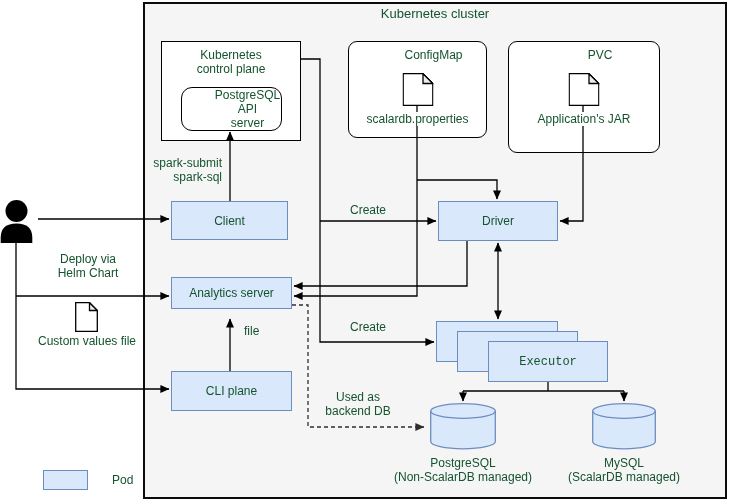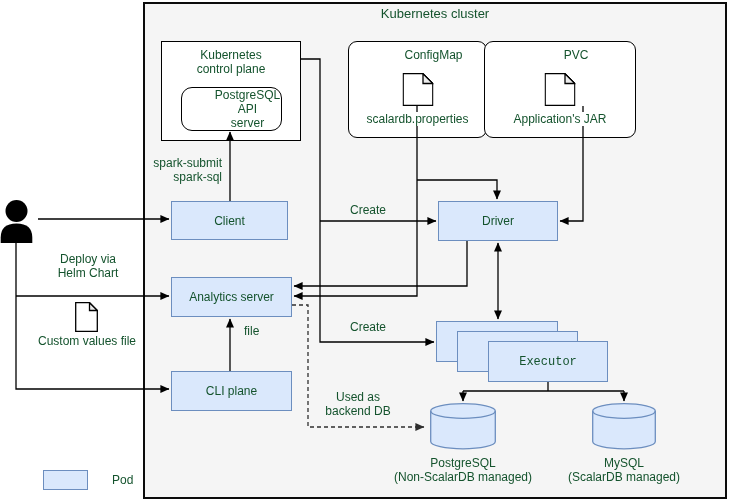--- a/index.html
+++ b/index.html
@@ -82,33 +82,33 @@
 
   <div class="abs node whitebox rounded" style="left:348px;top:41px;width:139px;height:97px;">
     <div class="lbl center" style="padding-top:6px;">ConfigMap</div>
     <svg class="icon-center" style="top:31px;" width="31" height="33" viewBox="0 0 31 33">
       <path d="M0.7 0.7 H20.5 L30.3 10.5 V32.3 H0.7 Z" fill="#fff" stroke="#000" stroke-width="1.3"></path>
       <path d="M20.5 0.7 V10.5 H30.3 Z" fill="#ececec" stroke="#000" stroke-width="1.3"></path>
     </svg>
     <div class="abs lbl center" style="left:0;top:70px;width:100%;">scalardb.properties</div>
   </div>
 
-  <div class="abs node whitebox rounded" style="left:484px;top:41px;width:152px;height:97px;">
+  <div class="abs node whitebox rounded" style="left:508px;top:41px;width:152px;height:112px;">
     <div class="lbl center" style="padding-top:6px;">PVC</div>
     <svg class="icon-center" style="top:31px;" width="31" height="33" viewBox="0 0 31 33">
       <path d="M0.7 0.7 H20.5 L30.3 10.5 V32.3 H0.7 Z" fill="#fff" stroke="#000" stroke-width="1.3"></path>
       <path d="M20.5 0.7 V10.5 H30.3 Z" fill="#ececec" stroke="#000" stroke-width="1.3"></path>
     </svg>
     <div class="abs lbl center" style="left:0;top:70px;width:100%;">Application's JAR</div>
   </div>
 
   <div class="abs node bluebox flexc" style="left:171px;top:201px;width:117px;height:39px;">
     <span>Client</span>
   </div>
-  <div class="abs node bluebox flexc" style="left:171px;top:277px;width:121px;height:40px;">
+  <div class="abs node bluebox flexc" style="left:171px;top:277px;width:121px;height:32px;">
     <span>Analytics server</span>
   </div>
   <div class="abs node bluebox flexc" style="left:171px;top:371px;width:121px;height:40px;">
     <span>CLI plane</span>
   </div>
   <div class="abs node bluebox flexc" style="left:438px;top:201px;width:120px;height:40px;">
     <span>Driver</span>
   </div>
 
   <div class="abs node bluebox" style="left:436px;top:321px;width:122px;height:41px;"></div>

